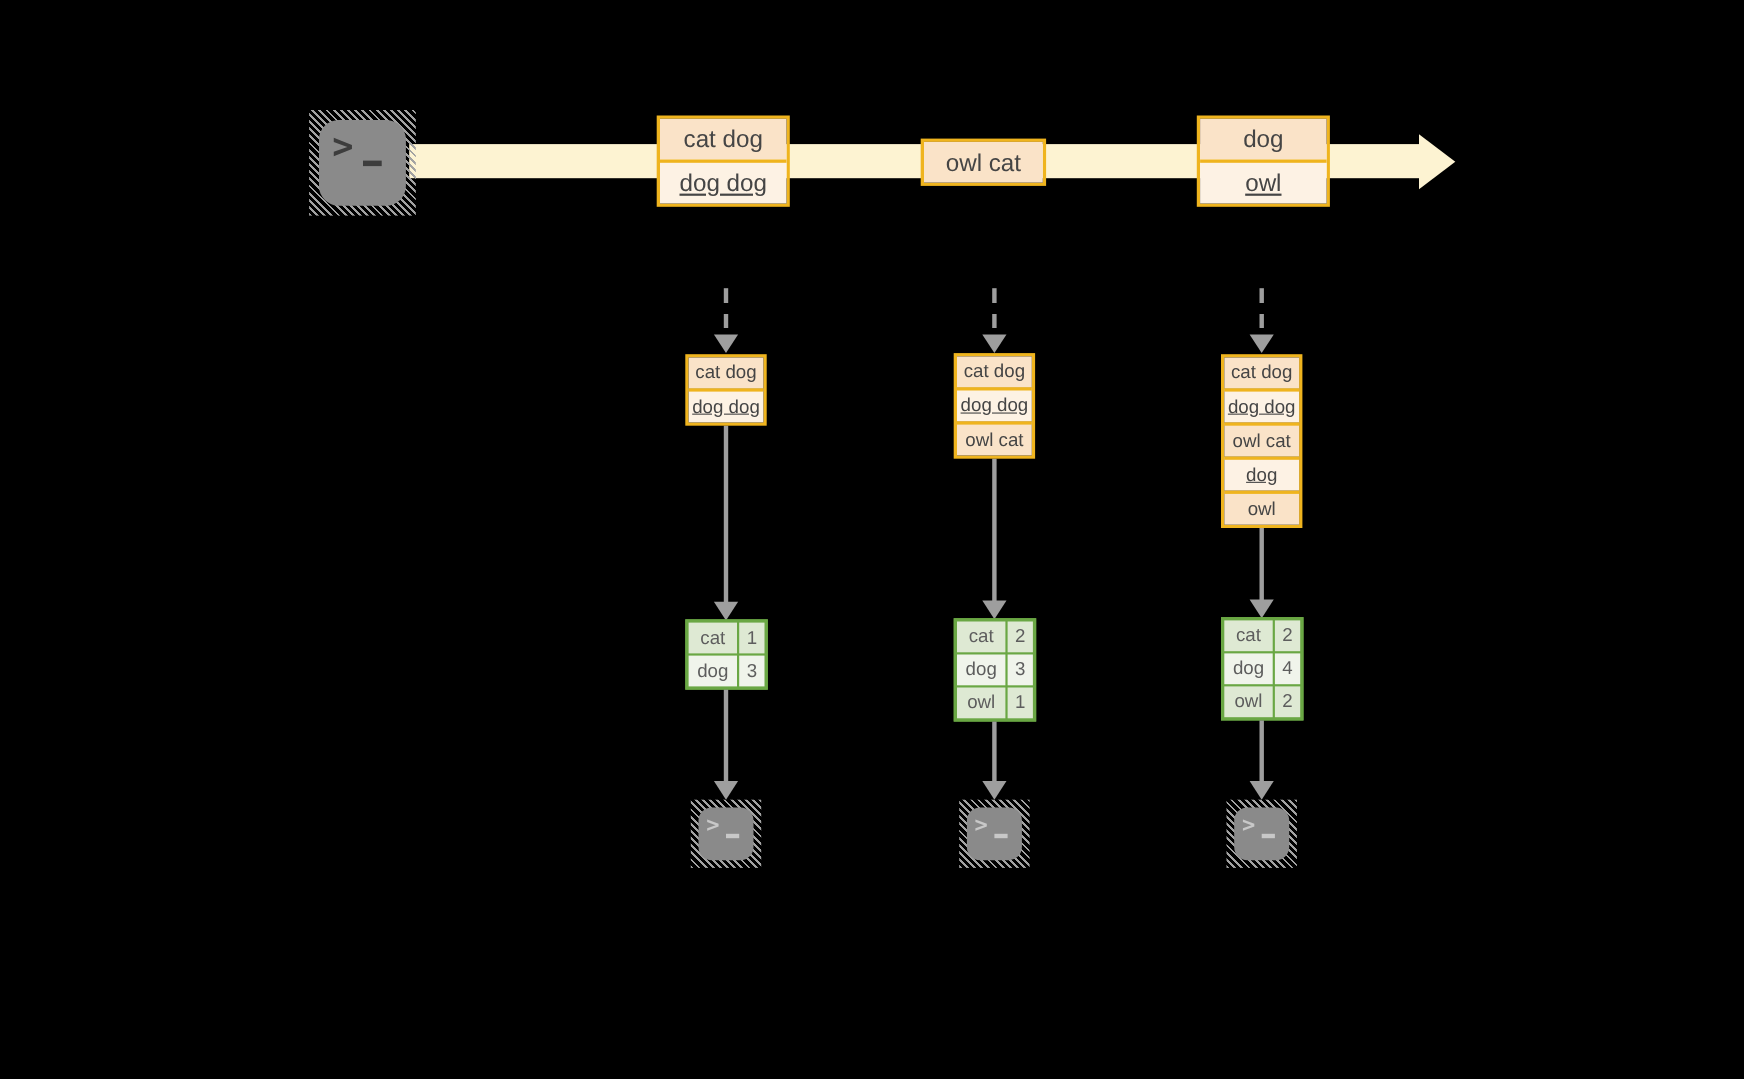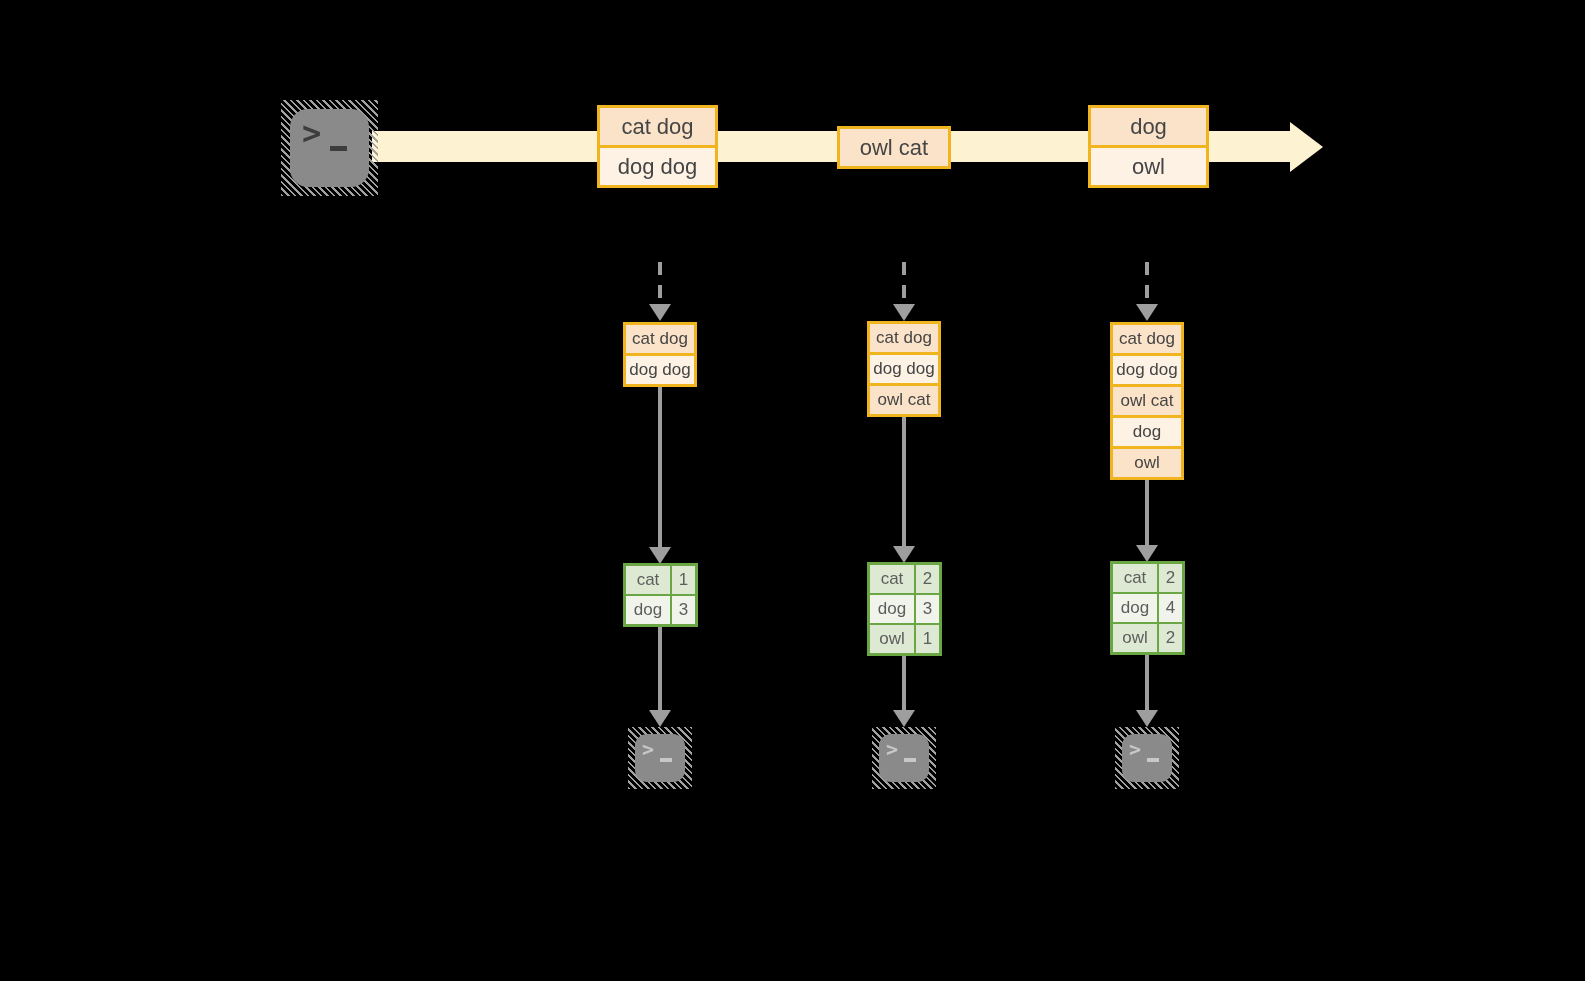--- a/index.html
+++ b/index.html
@@ -42,21 +42,21 @@
     border-top:25px solid transparent;border-bottom:25px solid transparent;
     border-left:33px solid var(--cream);
   }
   
   .obox{border:3px solid var(--orange);z-index:3;box-sizing:content-box;}
   .evt-row{height:37px;line-height:37px;text-align:center;font-size:22px;color:var(--box-text);}
   .evt-row + .evt-row{border-top:3px solid var(--orange);}
   .st-row{height:28px;line-height:28px;text-align:center;font-size:17px;color:var(--box-text);}
   .st-row + .st-row{border-top:3px solid var(--orange);}
   .fill-dark{background:var(--peach-dark);}
-  .fill-light{background:var(--peach-light);}
+  .fill-light{background:var(--peach-light);text-decoration:underline;}
   
   .dash-line{
     width:4px;z-index:2;
     background:repeating-linear-gradient(to bottom,var(--gray-arrow) 0 13px,transparent 13px 23px);
   }
   .solid-line{width:4px;background:var(--gray-arrow);z-index:2;}
   .head-down{
     width:0;height:0;z-index:2;
     border-left:11px solid transparent;border-right:11px solid transparent;
     border-top:17px solid var(--gray-arrow);

